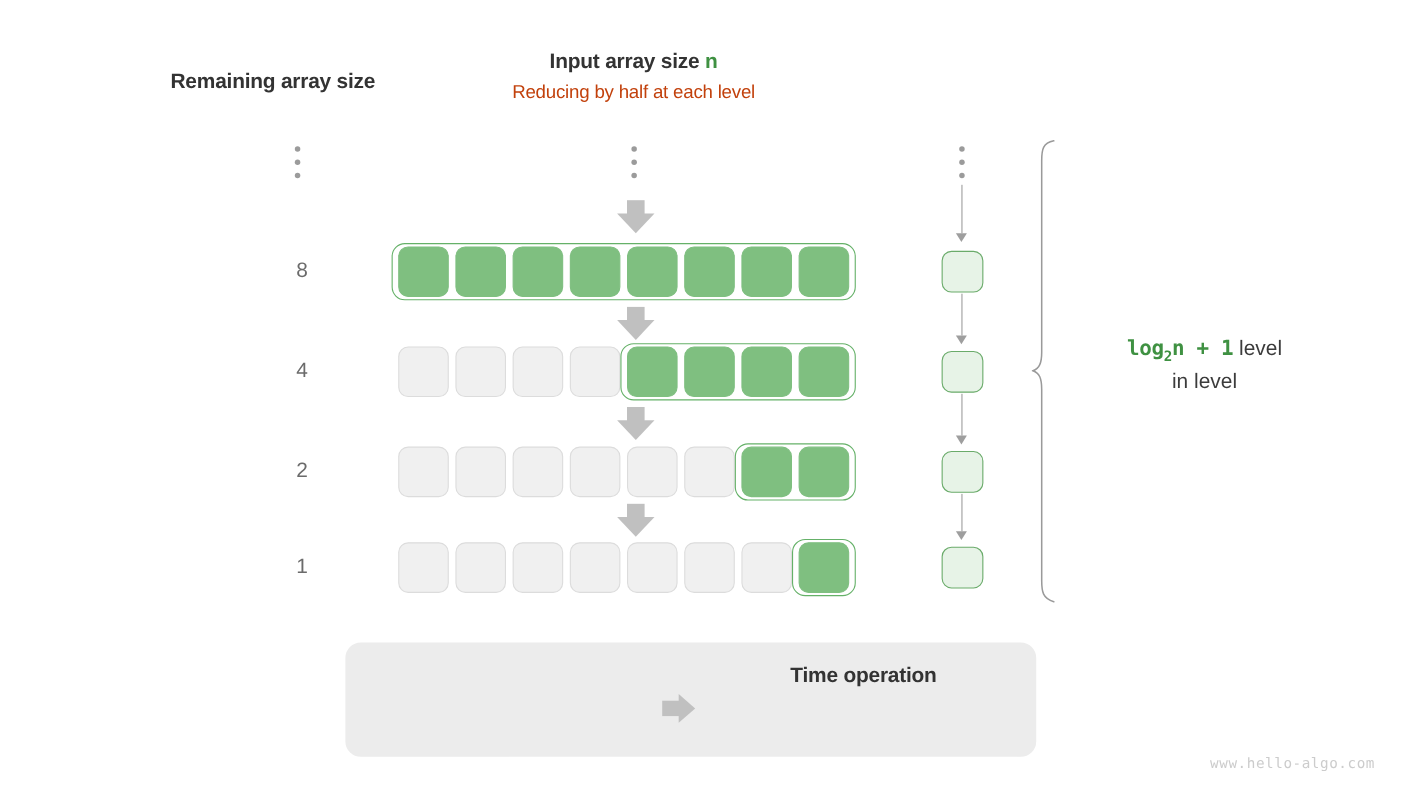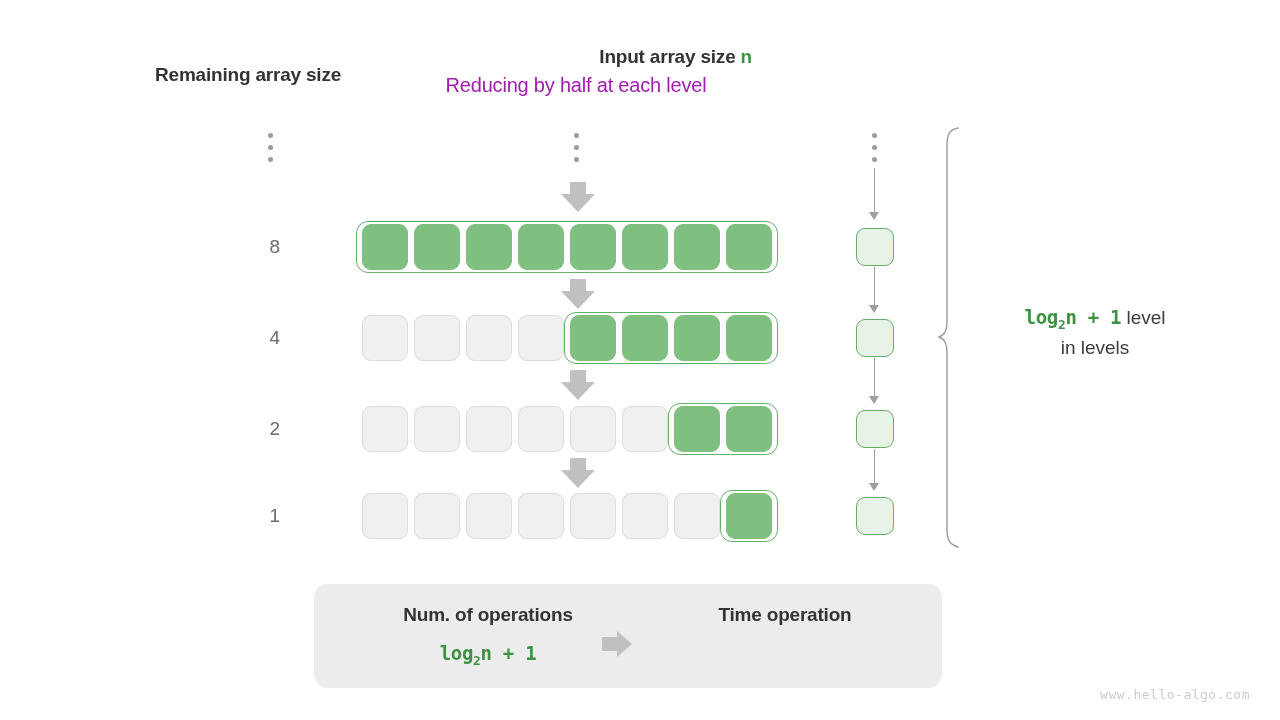--- a/index.html
+++ b/index.html
@@ -12,22 +12,22 @@
   .stage{position:absolute;inset:0;text-decoration:underline;}
 
   
   .hdr{position:absolute;color:#333333;}
   .hdr-left{
     left:155px;top:64px;font-size:19px;font-weight:bold;letter-spacing:-.2px;
   }
   .hdr-mid{
     left:400px;top:46px;width:352px;text-align:center;
   }
-  .hdr-mid .l1{font-size:19px;font-weight:bold;color:#333;letter-spacing:-.2px;text-align:right;}
-  .hdr-mid .l2{font-size:20px;color:#a21caf;margin-top:6px;letter-spacing:-.2px;}
+  .hdr-mid .l1{font-size:19px;font-weight:bold;color:#333;letter-spacing:-.2px;}
+  .hdr-mid .l2{font-size:17px;color:#c2410c;margin-top:6px;letter-spacing:-.2px;}
   .hdr-right{
     left:784px;top:46px;width:182px;text-align:center;
     font-size:19px;font-weight:bold;color:#333;line-height:1.45;letter-spacing:-.2px;
   }
   .accent{color:#3f9142;}
 
   
   .rowlabel{
     position:absolute;width:40px;text-align:right;
     font-size:19px;color:#6b6b6b;
@@ -225,28 +225,24 @@
   <div class="opbox" style="left:856px;top:497px;"></div>
 
   <div class="brace">
     <svg width="30" height="424" viewBox="0 0 30 424" fill="none" aria-hidden="true">
       <path d="M20 2 C10 4, 9 10, 9 20 L9 194 C9 204, 7 209, 1 211 C7 213, 9 218, 9 228 L9 402 C9 412, 10 418, 20 421" stroke="#9a9a9a" stroke-width="1.4" fill="none" stroke-linecap="round"></path>
     </svg>
   </div>
 
   <div class="note">
     <div><span class="mono"><span>log</span><sub>2</sub><span>n + 1</span></span><span> level</span></div>
-    <div>in levels</div>
+    <div>in level</div>
   </div>
 
   <div class="summary">
-    <div class="sum-col sum-left">
-      <div class="t">Num. of operations</div>
-      <div class="v"><span class="mono"><span>log</span><sub>2</sub><span>n + 1</span></span></div>
-    </div>
 
     <div class="sum-arrow">
         <div class="shaft"></div>
         <div class="head"></div>
       </div>
 
     <div class="sum-col sum-right">
       <div class="t">Time operation</div>
     </div>
   </div>

